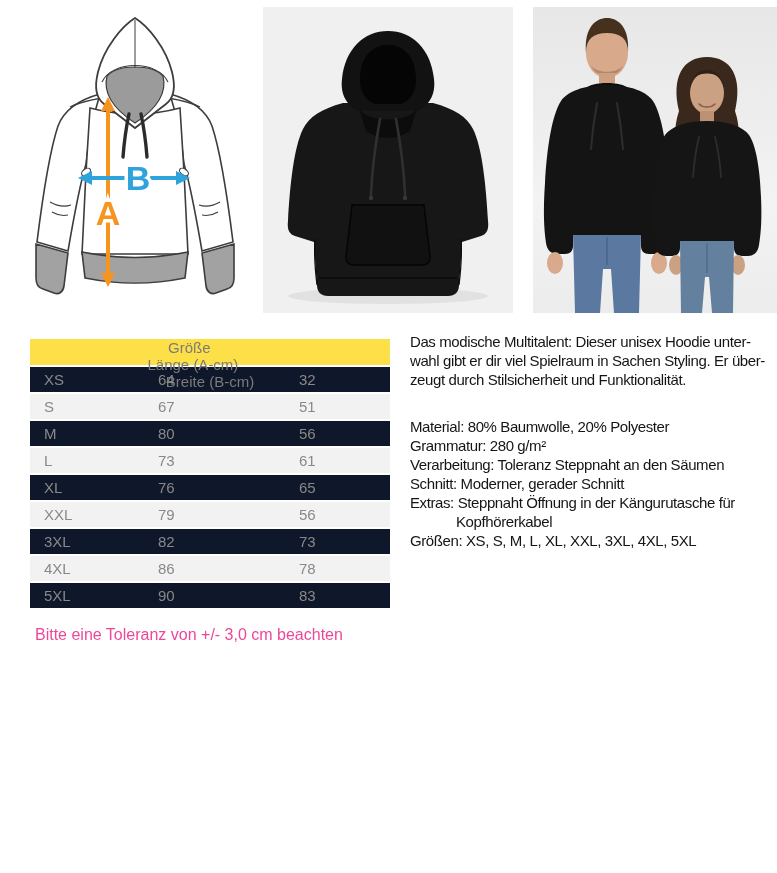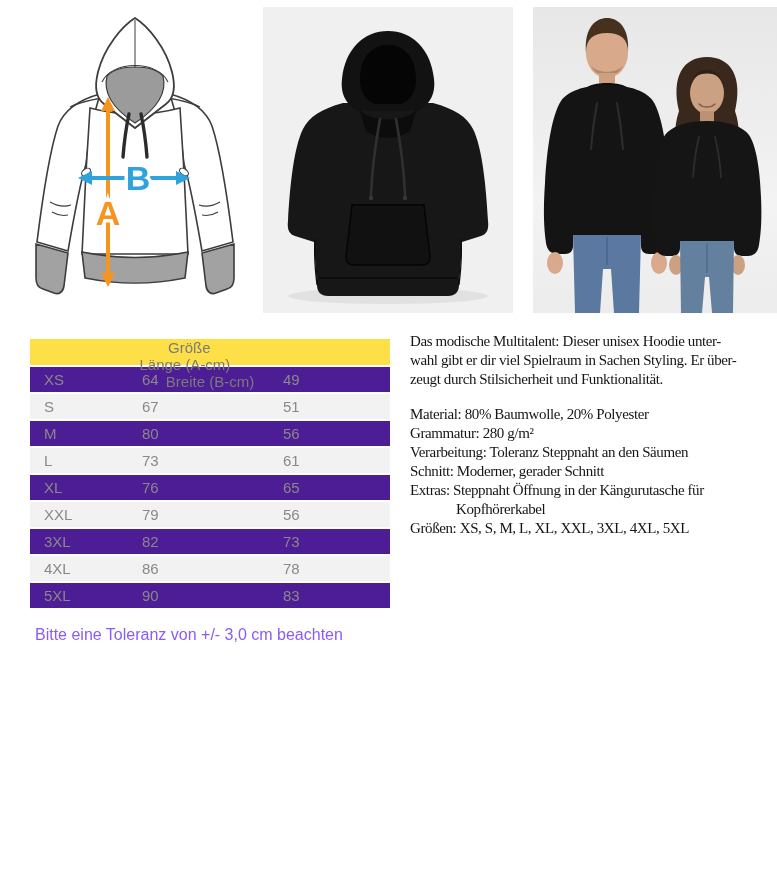--- a/index.html
+++ b/index.html
@@ -11,34 +11,34 @@
   #fig-diagram { left:30px; top:12px; width:212px; height:302px; }
   #fig-product { left:263px; top:7px;  width:250px; height:306px; }
   #fig-models  { left:533px; top:7px;  width:244px; height:306px; }
   .fig svg { display:block; width:100%; height:100%; }
 
   
   .size-table { position:absolute; left:30px; top:339px; width:360px;
                 font-size:15px; color:#8a8888; }
   .trow { display:flex; align-items:center; height:25px; border-bottom:2px solid #ffffff; }
   .thead { background:#fde047; color:#7c7a7a; height:26px;flex-direction:column; }
-  .row-dark  { background:#4c1d95; }
+  .row-dark  { background:#0f172a; }
   .row-light { background:#f3f2f2; }
   .c1 { width:112px; padding-left:14px; box-sizing:border-box; }
-  .c2 { width:141px; }
+  .c2 { width:141px;margin-left:16px; }
   .c3 { flex:1; }
 
   
-  .note { position:absolute; left:35px; top:626px; font-size:16px; color:#8b5cf6; }
+  .note { position:absolute; left:35px; top:626px; font-size:16px; color:#ec4899; }
 
   
   .desc { position:absolute; left:410px; top:332px; width:366px;
           font-size:15px; line-height:19px; color:#151515; letter-spacing:-0.4px; }
-  .desc .line { white-space:nowrap;font-family:Liberation Serif, serif; }
-  .specs { margin-top:16px; }
+  .desc .line { white-space:nowrap; }
+  .specs { margin-top:28px; }
   .indent { padding-left:46px; }
 </style>
 </head>
 <body>
 
 <div class="page">
 
   <div class="fig" id="fig-diagram">
     <svg viewBox="0 0 212 302">
 
@@ -143,21 +143,21 @@
 
   <div class="size-table">
     <div class="trow thead">
       <div class="c1">Größe</div>
       <div class="c2">Länge (A-cm)</div>
       <div class="c3">Breite (B-cm)</div>
     </div>
     <div class="trow row-dark">
       <div class="c1">XS</div>
       <div class="c2">64</div>
-      <div class="c3">49</div>
+      <div class="c3">32</div>
     </div>
     <div class="trow row-light">
       <div class="c1">S</div>
       <div class="c2">67</div>
       <div class="c3">51</div>
     </div>
     <div class="trow row-dark">
       <div class="c1">M</div>
       <div class="c2">80</div>
       <div class="c3">56</div>

